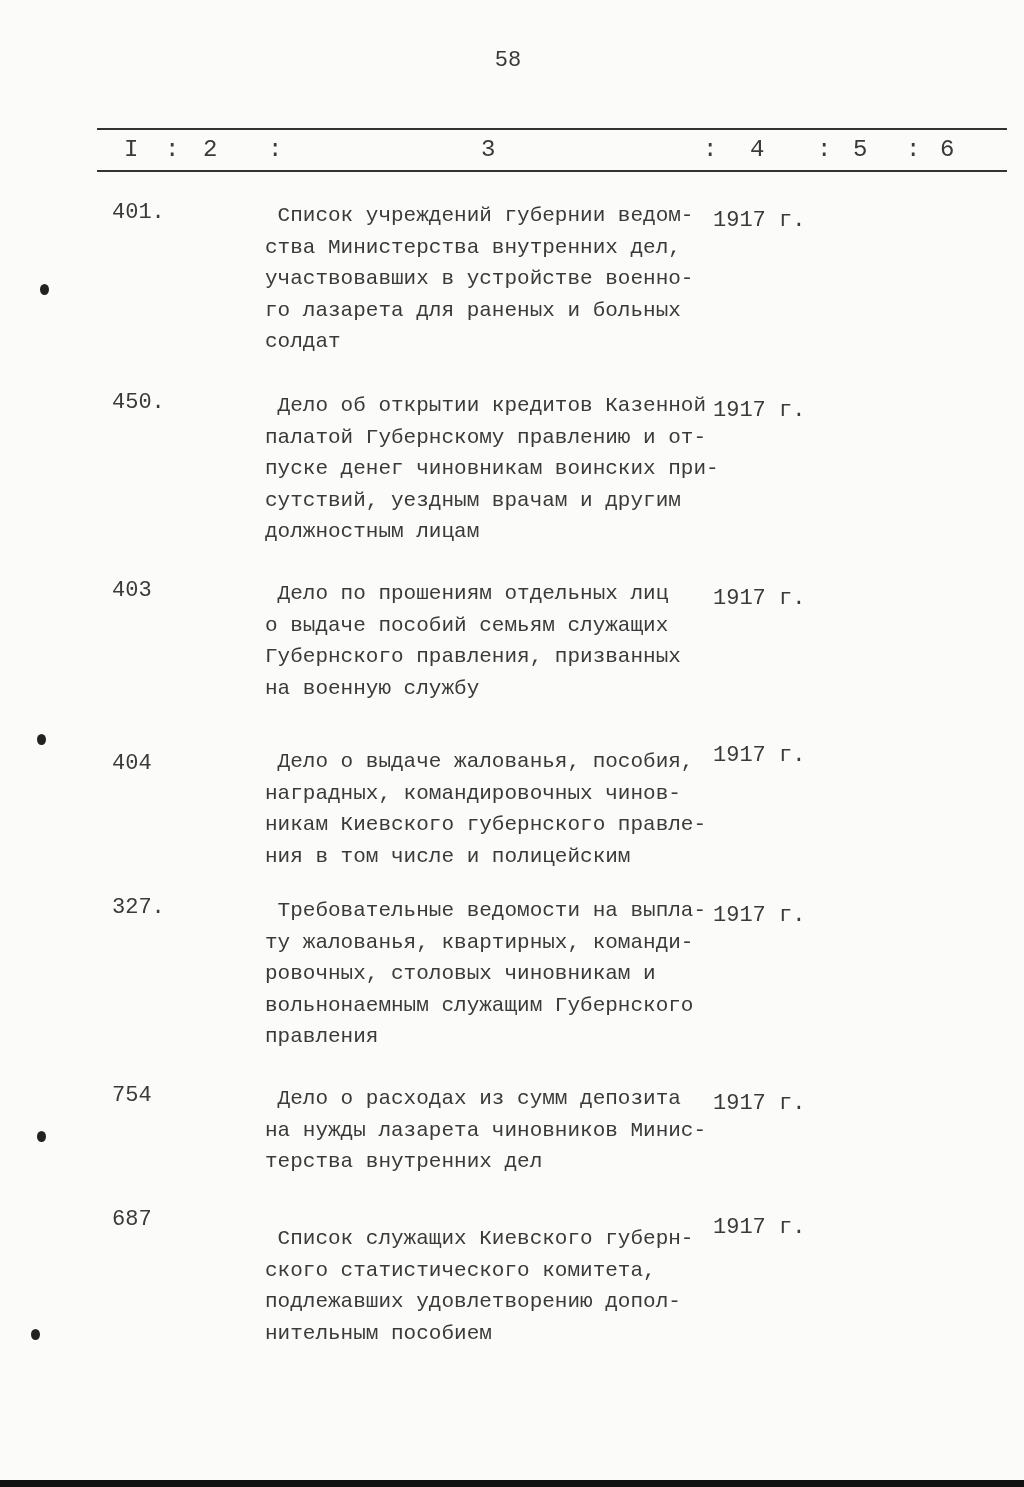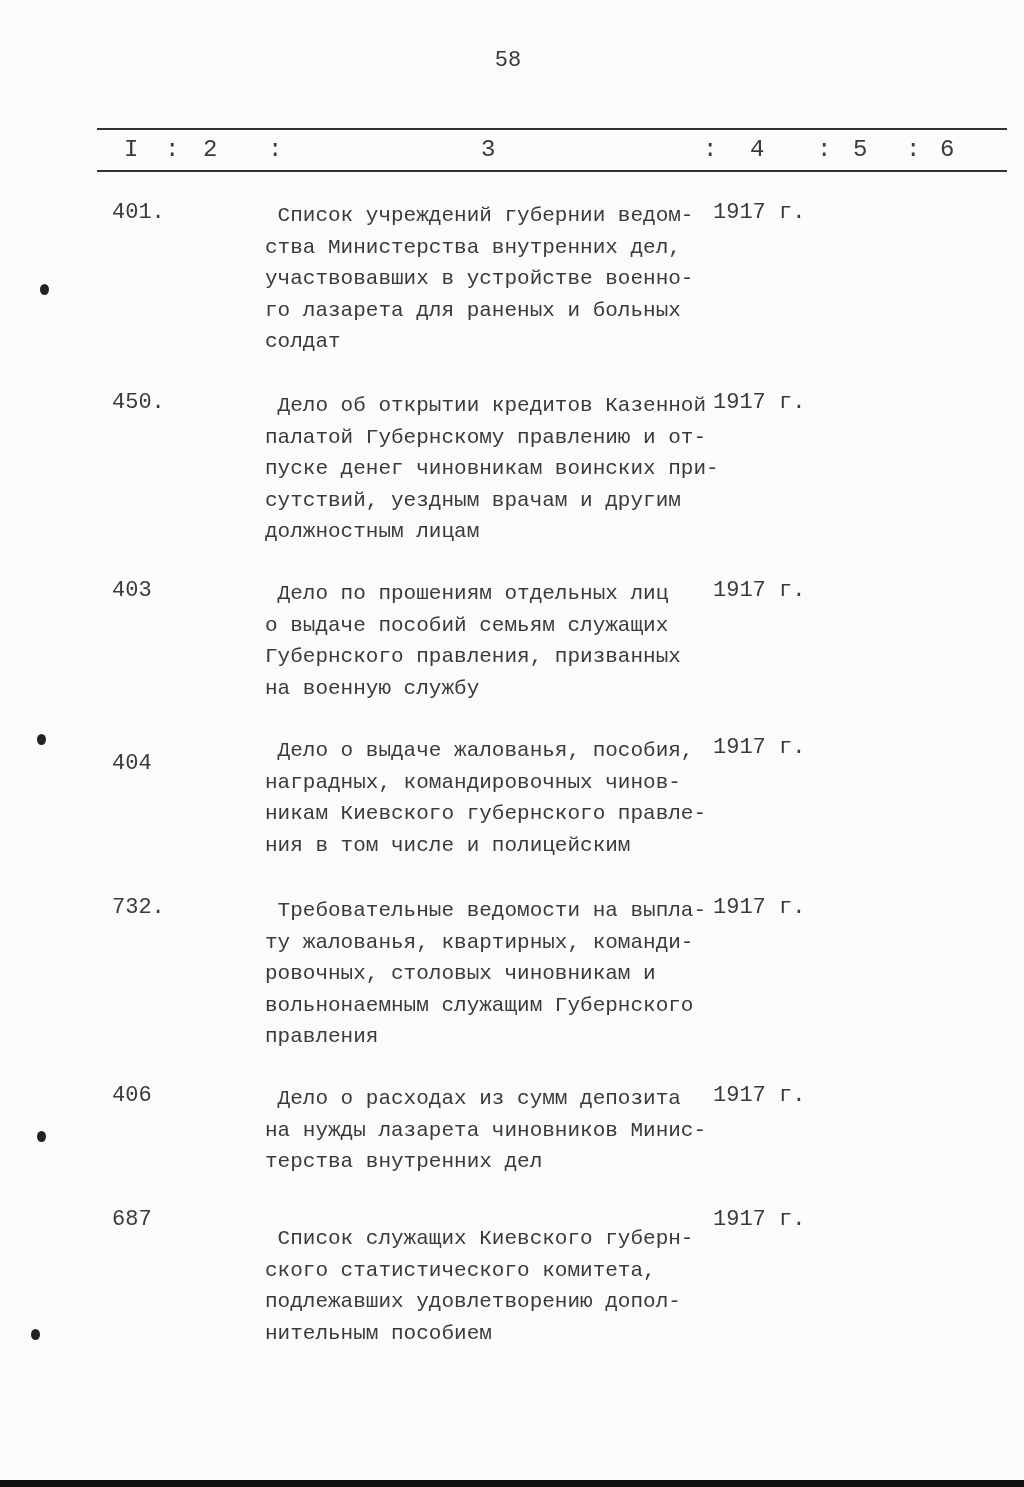--- a/index.html
+++ b/index.html
@@ -6,21 +6,21 @@
   body { width:1024px; height:1487px; background:#fbfbfa; position:relative; overflow:hidden;
          font-family:"Liberation Mono","DejaVu Sans Mono",monospace; color:#3a3a3a; }
   .page-num { position:absolute; top:48px; left:0; width:1016px; text-align:center; font-size:22px; }
   .rule { position:absolute; left:97px; width:910px; height:2px; background:#333; }
   .rule.top { top:128px; }
   .rule.bottom { top:170px; }
   .hdr { position:absolute; top:136px; font-size:24px; }
   .entry { position:absolute; left:0; width:1024px; }
   .num { position:absolute; left:112px; font-size:22px; }
   .desc { position:absolute; left:265px; width:460px; font-size:21px; line-height:31.5px; white-space:pre; }
-  .year { position:absolute; left:713px; font-size:22px; white-space:pre; }
+  .year { position:absolute; left:713px; font-size:22px; white-space:pre;margin-top:8px; }
   .dot { position:absolute; width:9px; height:11px; border-radius:50%; background:#222; }
   .bottom-edge { position:absolute; left:0; top:1480px; width:1024px; height:7px; background:#111; }
 </style>
 </head>
 <body>
 
 <div class="page-num">58</div>
 
 <div class="rule top"></div>
 <div>
@@ -59,37 +59,37 @@
 <div class="entry" style="top:578px">
   <span class="num" style="top:0">403</span>
   <span class="desc" style="top:0"> Дело по прошениям отдельных лиц
 о выдаче пособий семьям служащих
 Губернского правления, призванных
 на военную службу</span>
   <span class="year" style="top:0">1917 г.</span>
 </div>
 <div class="entry" style="top:735px">
   <span class="num" style="top:16px">404</span>
-  <span class="desc" style="top:0"> Дело о выдаче жалованья, пособия,
+  <span class="desc" style="top:11px"> Дело о выдаче жалованья, пособия,
 наградных, командировочных чинов-
 никам Киевского губернского правле-
 ния в том числе и полицейским</span>
   <span class="year" style="top:0">1917 г.</span>
 </div>
 <div class="entry" style="top:895px">
-  <span class="num" style="top:0">732.</span>
+  <span class="num" style="top:0">327.</span>
   <span class="desc" style="top:0"> Требовательные ведомости на выпла-
 ту жалованья, квартирных, команди-
 ровочных, столовых чиновникам и
 вольнонаемным служащим Губернского
 правления</span>
   <span class="year" style="top:0">1917 г.</span>
 </div>
 <div class="entry" style="top:1083px">
-  <span class="num" style="top:0">406</span>
+  <span class="num" style="top:0">754</span>
   <span class="desc" style="top:0"> Дело о расходах из сумм депозита
 на нужды лазарета чиновников Минис-
 терства внутренних дел</span>
   <span class="year" style="top:0">1917 г.</span>
 </div>
 <div class="entry" style="top:1207px">
   <span class="num" style="top:0">687</span>
   <span class="desc" style="top:16px"> Список служащих Киевского губерн-
 ского статистического комитета,
 подлежавших удовлетворению допол-

